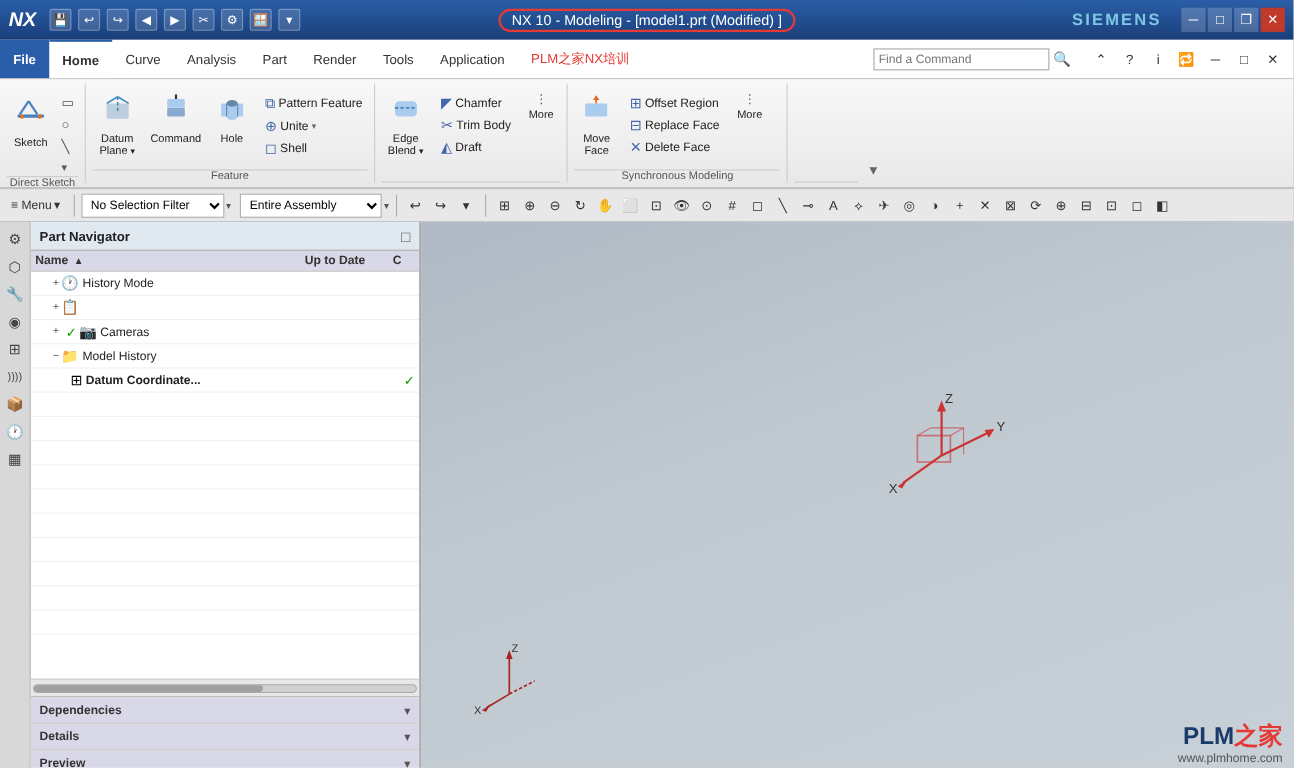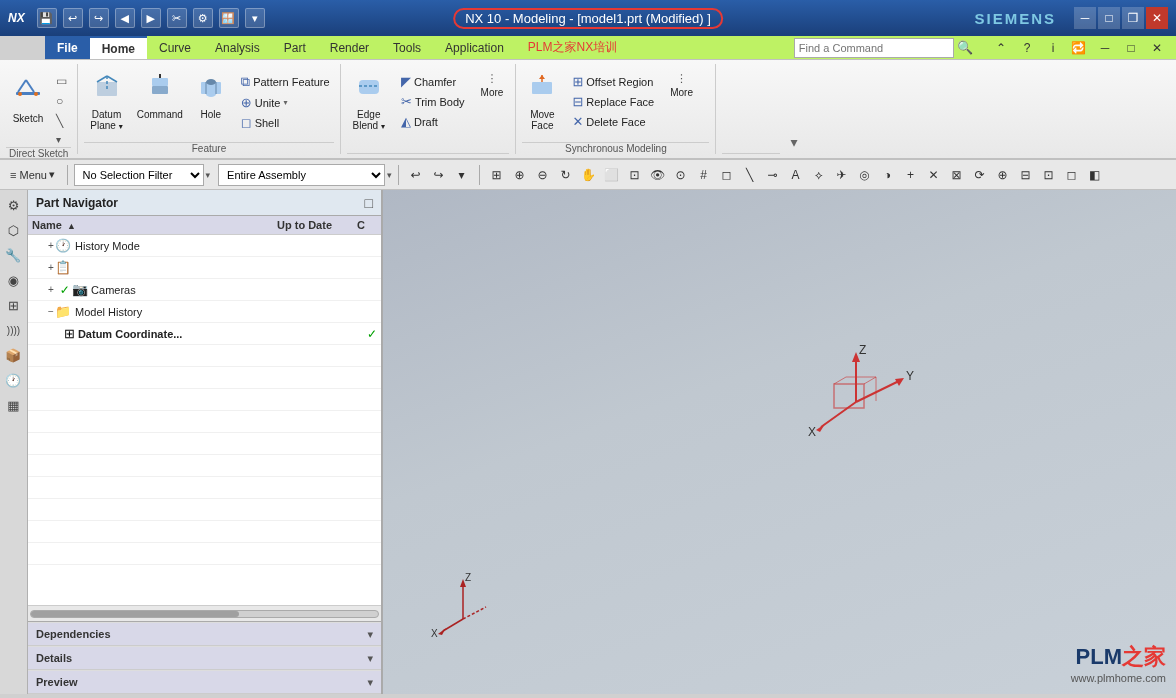--- a/index.html
+++ b/index.html
@@ -9,21 +9,21 @@
     #title-bar {
       height: 36px;
       background: linear-gradient(to bottom, #2a5ea8, #1a3f7a);
       display: flex;
       align-items: center;
       padding: 0 8px;
       color: white;
       position: relative;
     }
     #nx-logo {
-      font-size: 12px;
+      font-size: 18px;
       font-weight: bold;
       color: white;
       margin-right: 12px;
       font-style: italic;
     }
     #title-icons { display: flex; gap: 6px; align-items: center; }
     .title-icon-btn {
       width: 20px; height: 20px;
       background: rgba(255,255,255,0.15);
       border: 1px solid rgba(255,255,255,0.3);
@@ -61,26 +61,25 @@
       border: none;
       color: white;
       cursor: pointer;
       display: flex; align-items: center; justify-content: center;
       font-size: 12px;
     }
     .win-btn.close { background: #c0392b; }
 
     
     #menu-bar {
-      height: 24px;
-      background: #bef264;
+      height: 36px;
+      background: #ffffff;
       border-bottom: 1px solid #c0c0c0;
       display: flex;
       align-items: stretch;
-      margin-left: 45px;
     }
     .menu-item {
       padding: 0 12px;
       display: flex; align-items: center;
       cursor: pointer;
       font-size: 12px;
       color: #333;
     }
     .menu-item.active {
       background: #ffffff;
@@ -563,21 +562,21 @@
 
   <select class="cmd-select" style="width:130px;">
     <option>No Selection Filter</option>
     <option>Feature</option>
     <option>Face</option>
     <option>Edge</option>
     <option>Body</option>
   </select>
   <span style="font-size:9px;color:#555;margin-left:-2px;">▾</span>
 
-  <select class="cmd-select" style="width:167px;margin-left:4px;">
+  <select class="cmd-select" style="width:129px;margin-left:4px;">
     <option>Entire Assembly</option>
     <option>Within Work Part Only</option>
     <option>Within Work Part and Components</option>
   </select>
   <span style="font-size:9px;color:#555;margin-left:-2px;">▾</span>
 
   <div class="cmd-divider"></div>
 
   <div class="cmd-icon-group">
     <span class="cmd-btn">↩</span>

